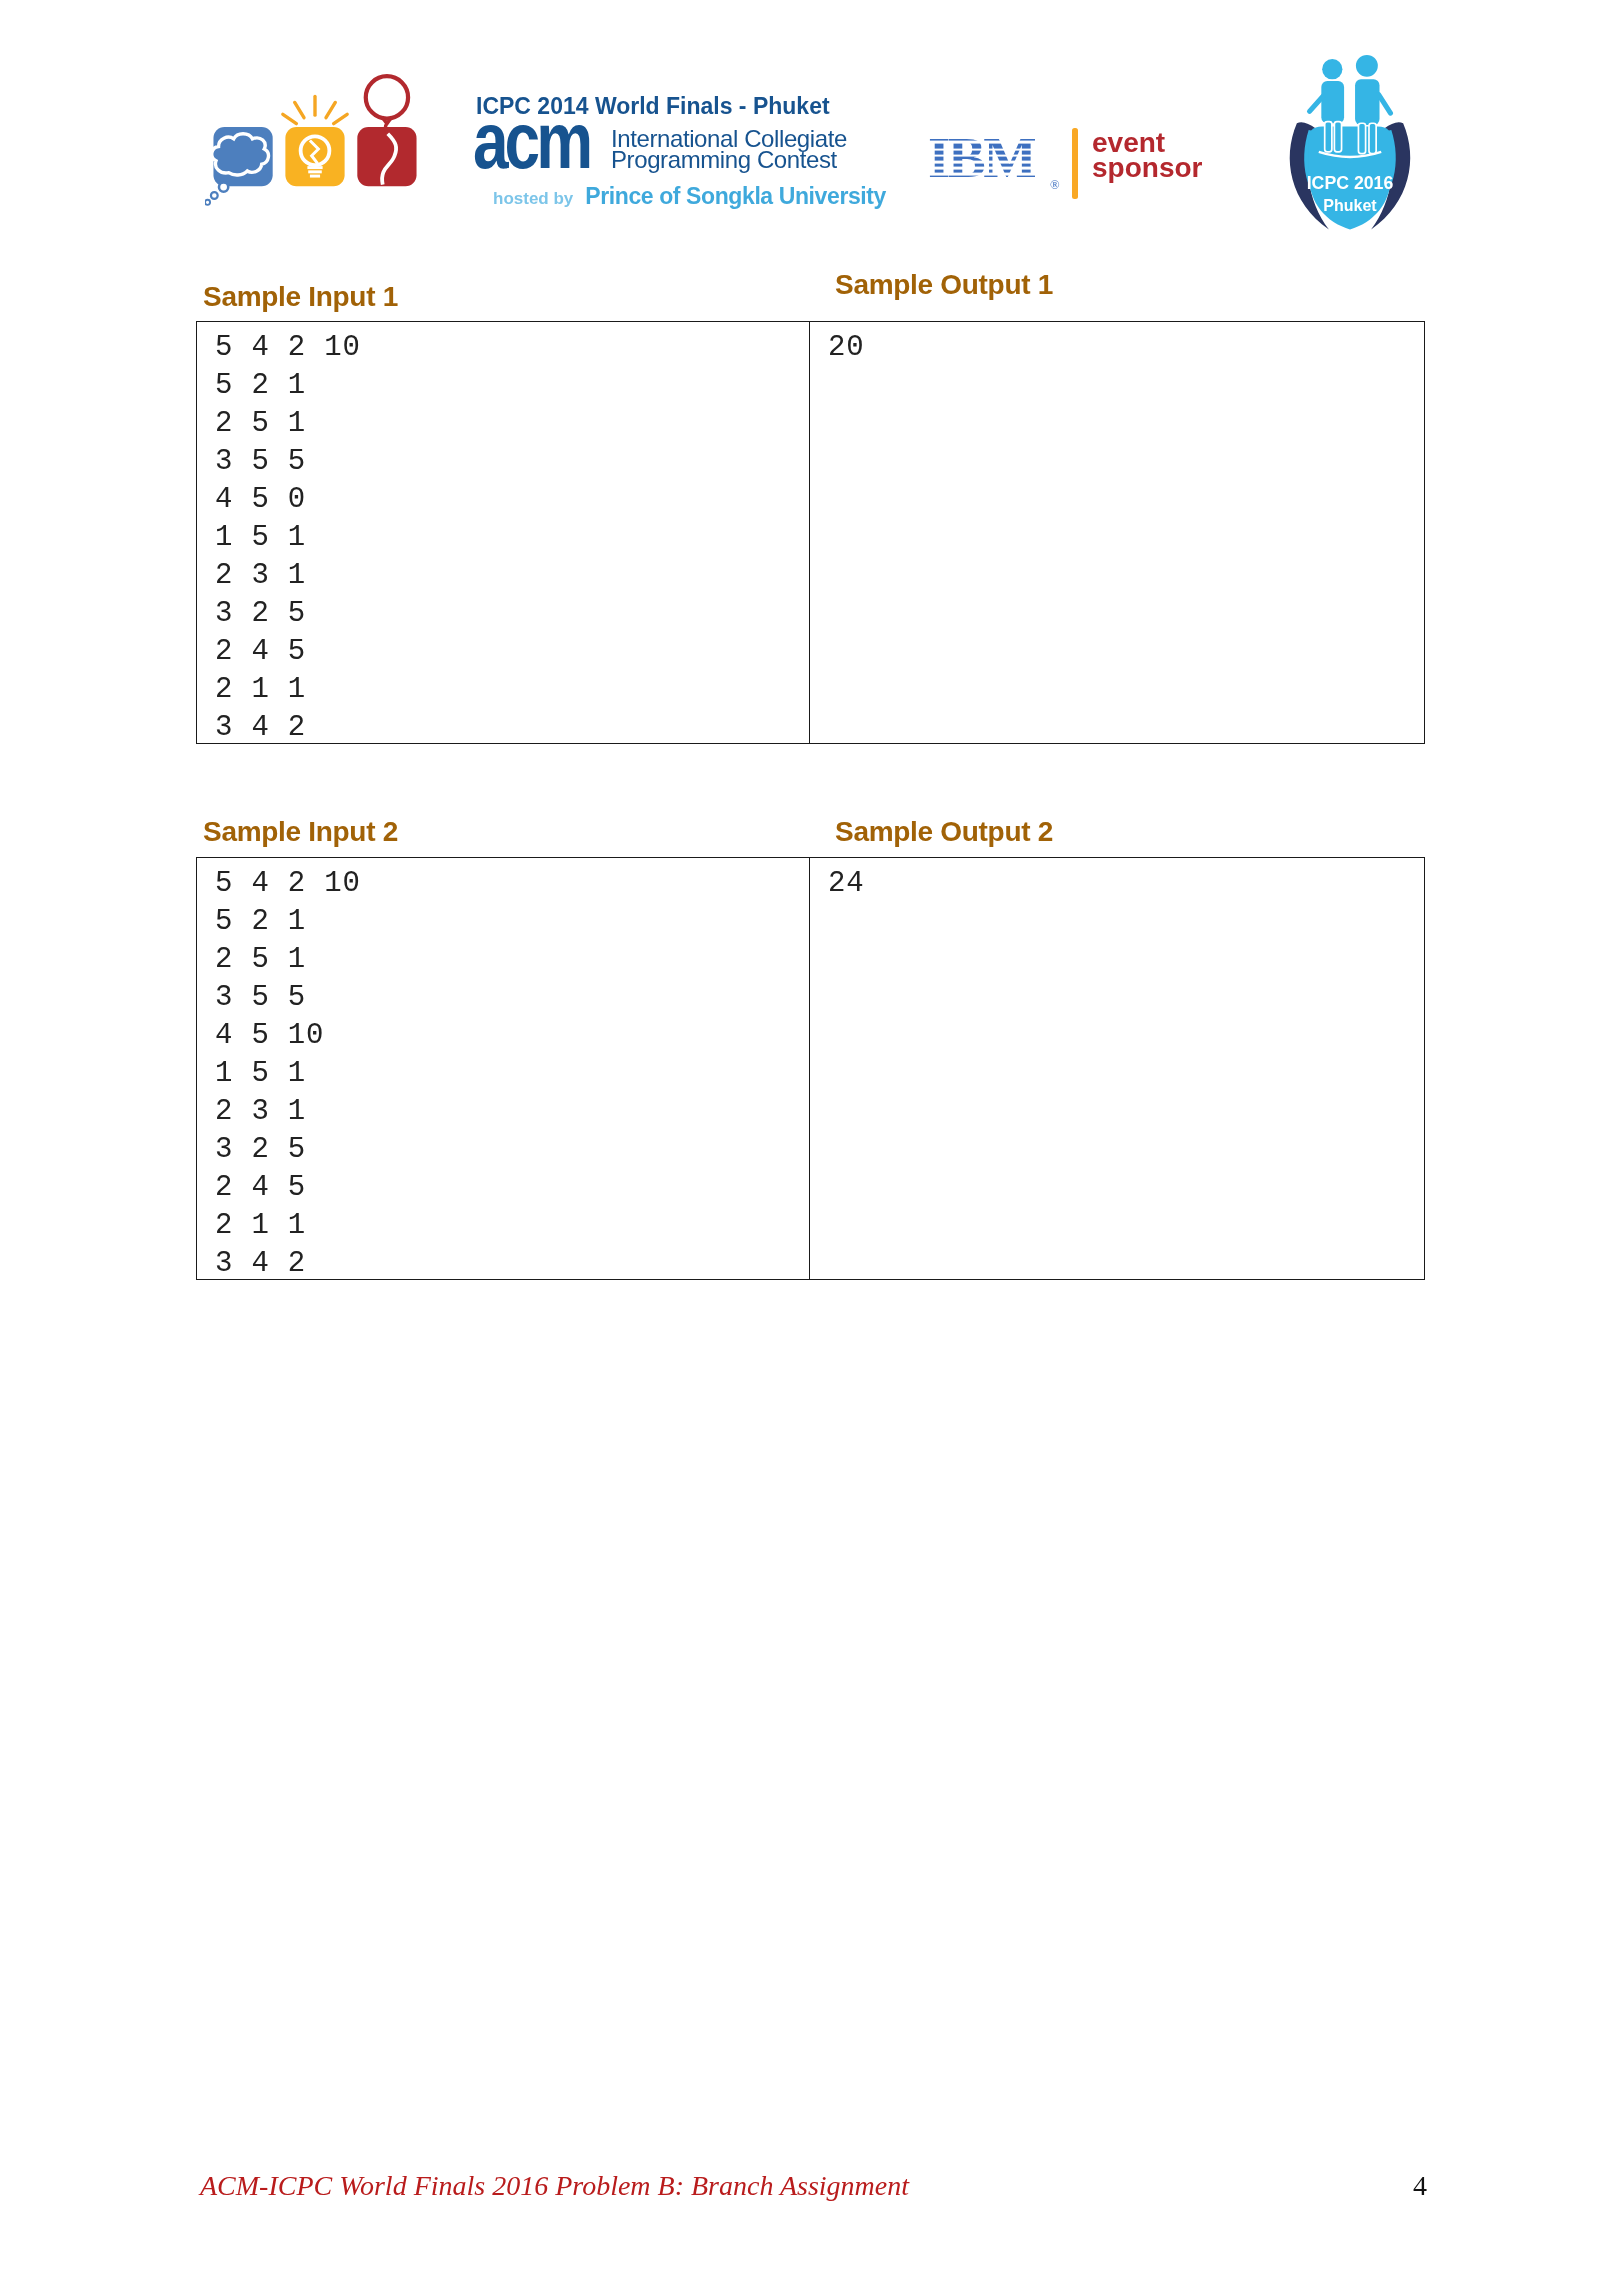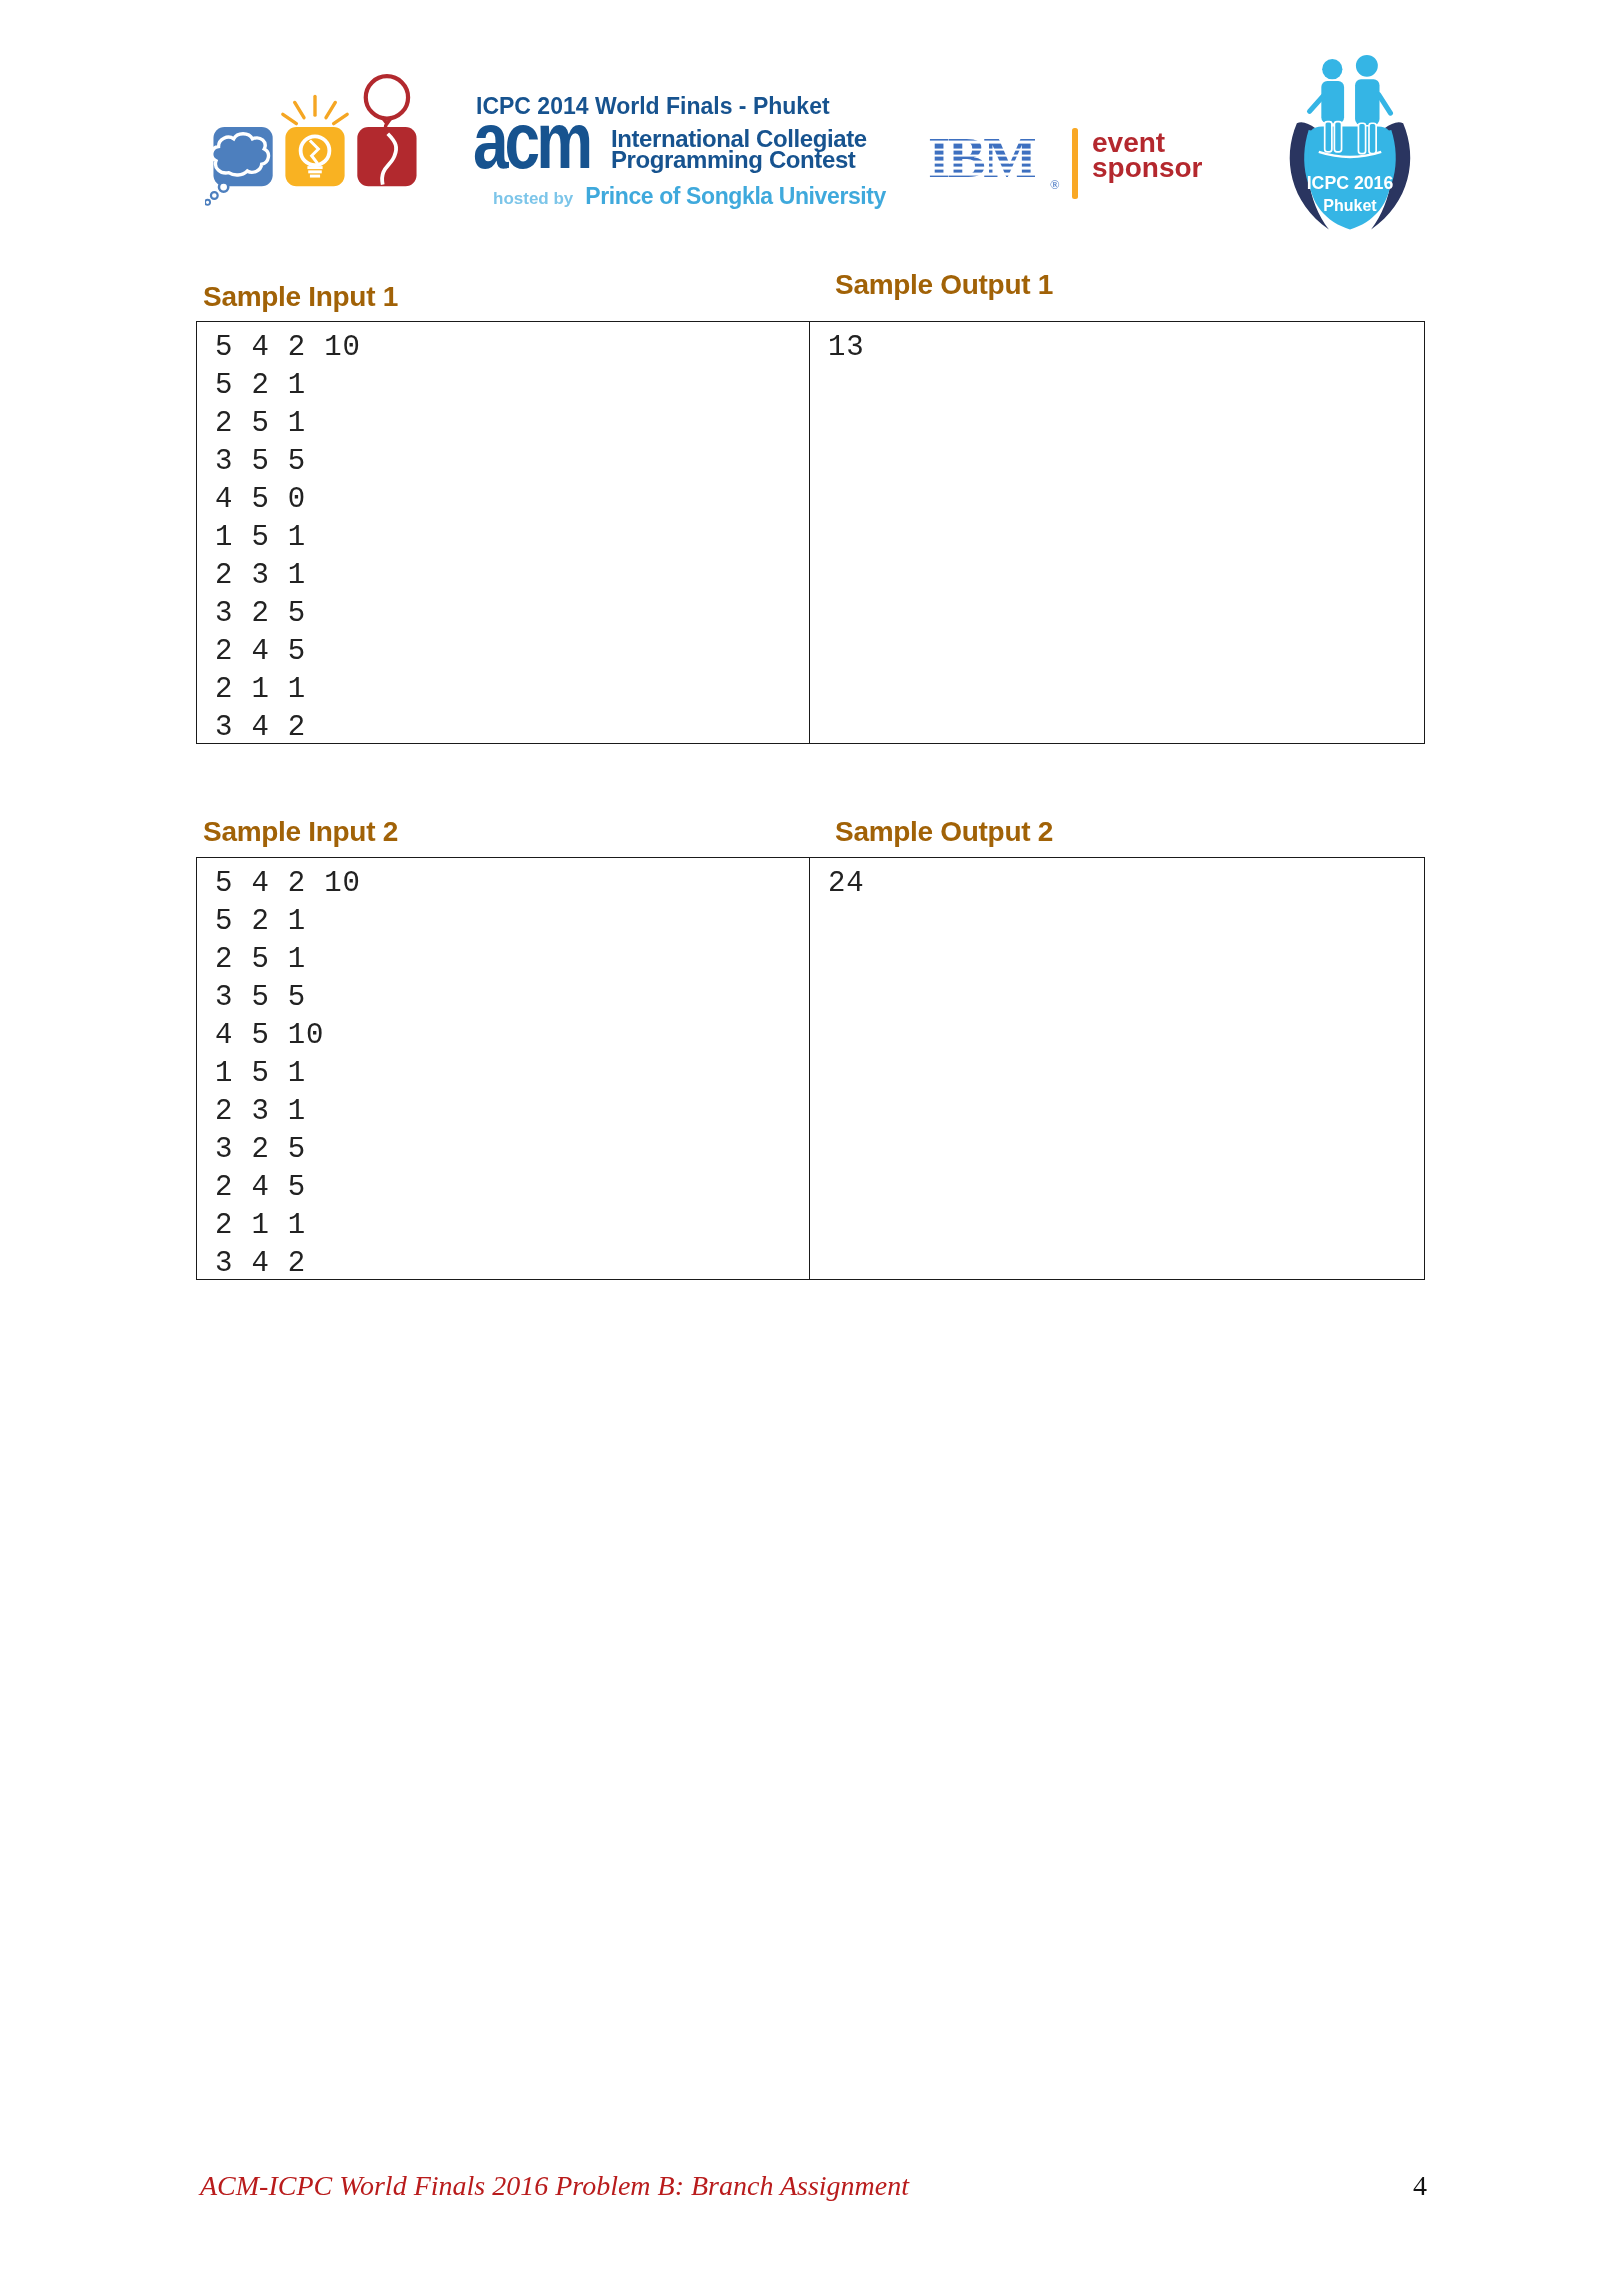--- a/index.html
+++ b/index.html
@@ -4,21 +4,21 @@
 <style>
   html,body{margin:0;padding:0;background:#ffffff;}
   #page{position:relative;width:1623px;height:2295px;background:#ffffff;overflow:hidden;
         font-family:"Liberation Sans",sans-serif;}
 
   
   .hdr-abs{position:absolute;}
   .acm-title{left:476px;top:93px;font-size:23px;font-weight:bold;color:#17538f;letter-spacing:0px;}
   .acm-word{left:473px;top:103px;font-size:80px;font-weight:bold;color:#17538f;line-height:76px;
             letter-spacing:-5px;transform:scaleX(.80);transform-origin:left top;}
-  .acm-org{left:611px;top:128px;font-size:24px;line-height:21px;font-weight:bold;color:#17538f;letter-spacing:-0.4px;}
+  .acm-org{left:611px;top:128px;font-size:24px;line-height:21px;font-weight:normal;color:#17538f;letter-spacing:-0.4px;}
   .hosted-row{left:493px;top:183px;display:flex;align-items:baseline;gap:12px;}
   .hosted-by{font-size:17px;font-weight:bold;color:#7cc5e9;}
   .host-name{font-size:23px;font-weight:bold;color:#3fa9dc;letter-spacing:-0.4px;}
 
   .ibm-wrap{left:928px;top:121px;width:144px;height:85px;}
   .ibm-text{font-family:"Liberation Serif",serif;font-weight:bold;font-size:57px;line-height:73px;
             letter-spacing:-2.5px;color:transparent;
             background:repeating-linear-gradient(180deg,#3e70c0 0px,#3e70c0 3.6px,#ffffff 3.6px,#ffffff 6.2px);
             background-position:0 18.6px;-webkit-background-clip:text;background-clip:text;}
   .ibm-reg{position:absolute;left:122px;top:57px;font-size:12.7px;color:#3e70c0;font-family:"Liberation Serif",serif;}
@@ -140,21 +140,21 @@
 5 2 1
 2 5 1
 3 5 5
 4 5 0
 1 5 1
 2 3 1
 3 2 5
 2 4 5
 2 1 1
 3 4 2</pre>
-    <pre class="mono-pre mono-out">13</pre>
+    <pre class="mono-pre mono-out">20</pre>
   </div>
 
   <div class="sample-heading" style="left:203px;top:816px;">Sample Input 2</div>
   <div class="sample-heading" style="left:835px;top:816px;">Sample Output 2</div>
   <div class="sample-box" style="top:857px;">
     <div class="sample-divider"></div>
     <pre class="mono-pre mono-in">5 4 2 10
 5 2 1
 2 5 1
 3 5 5

